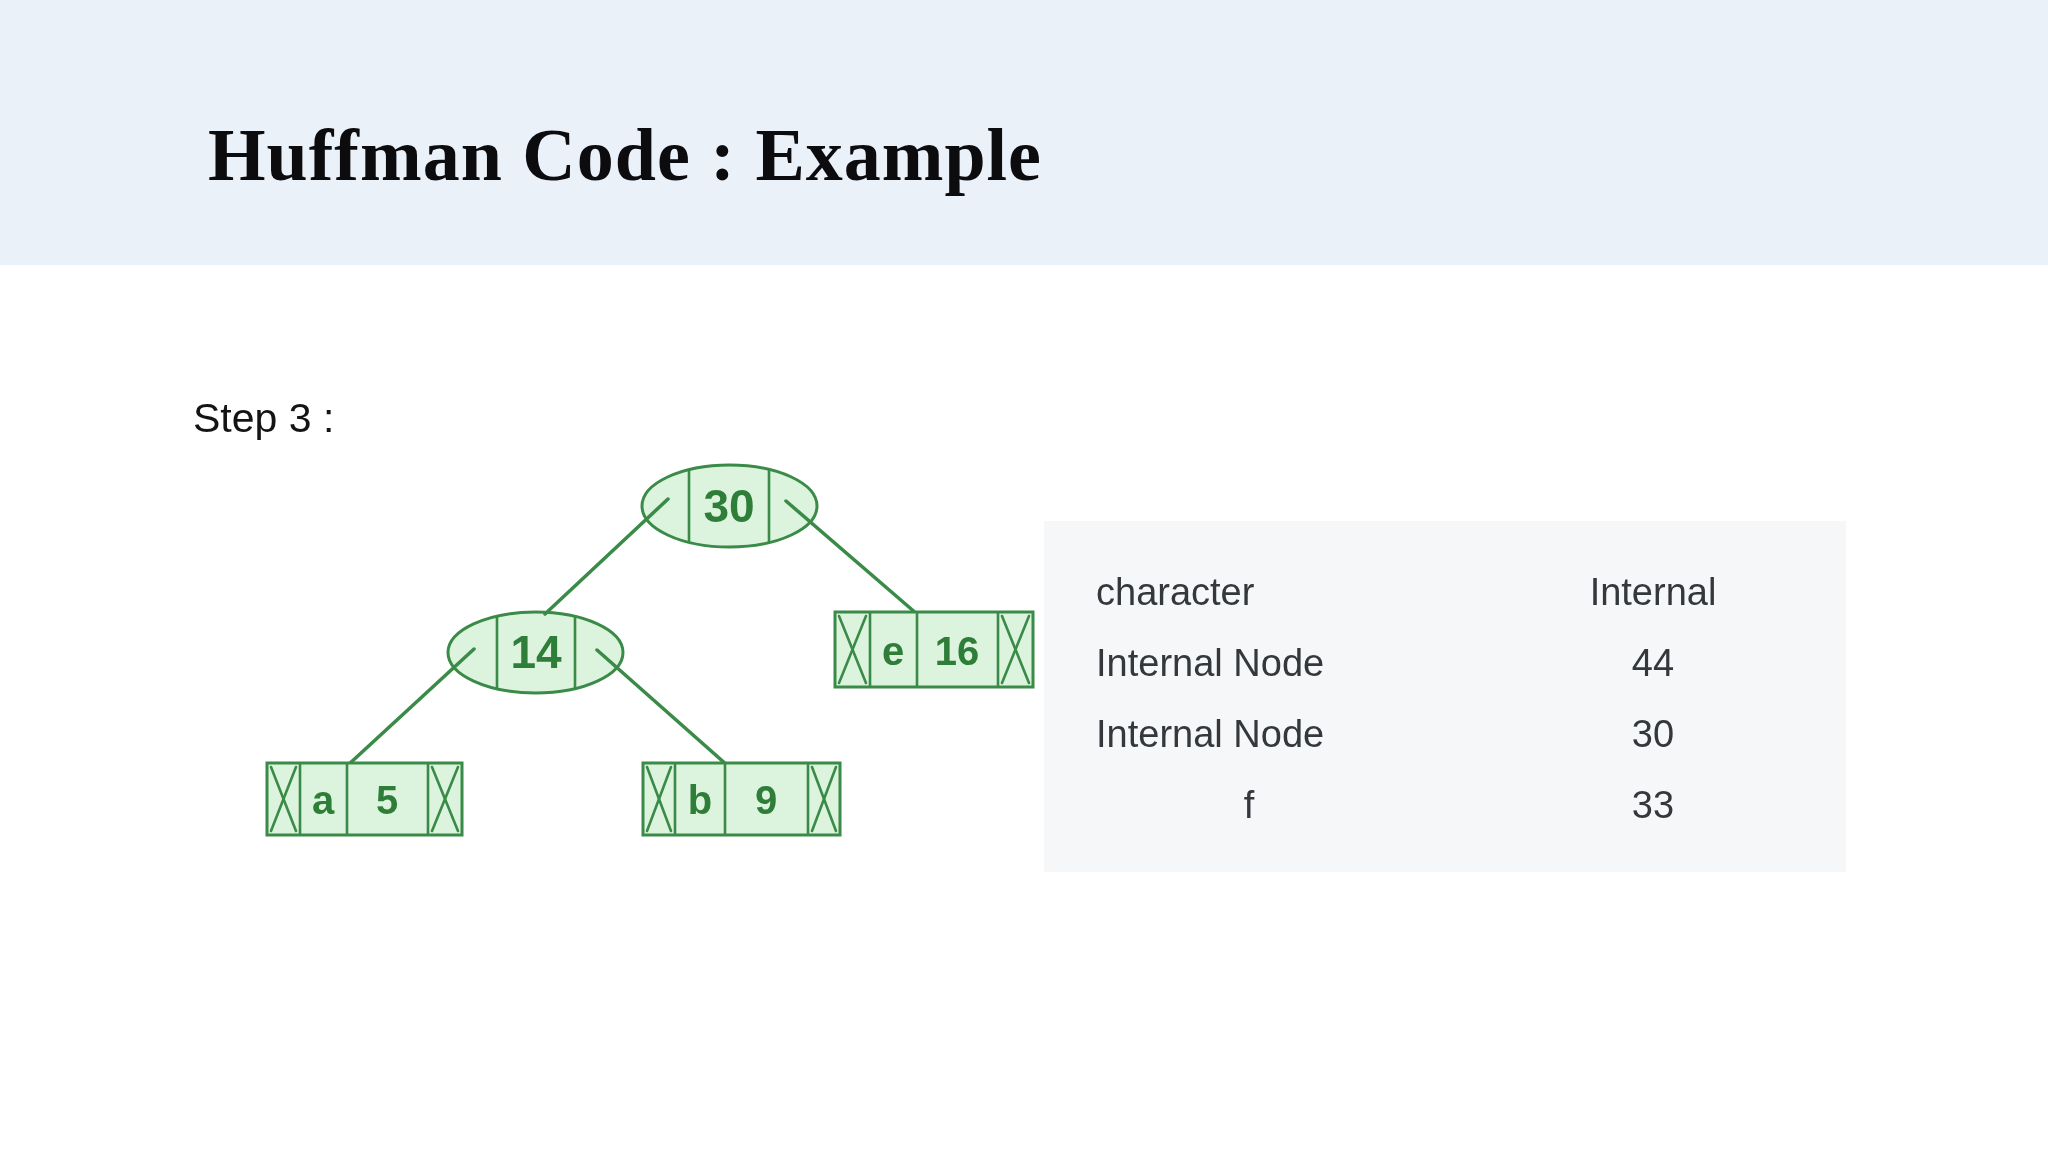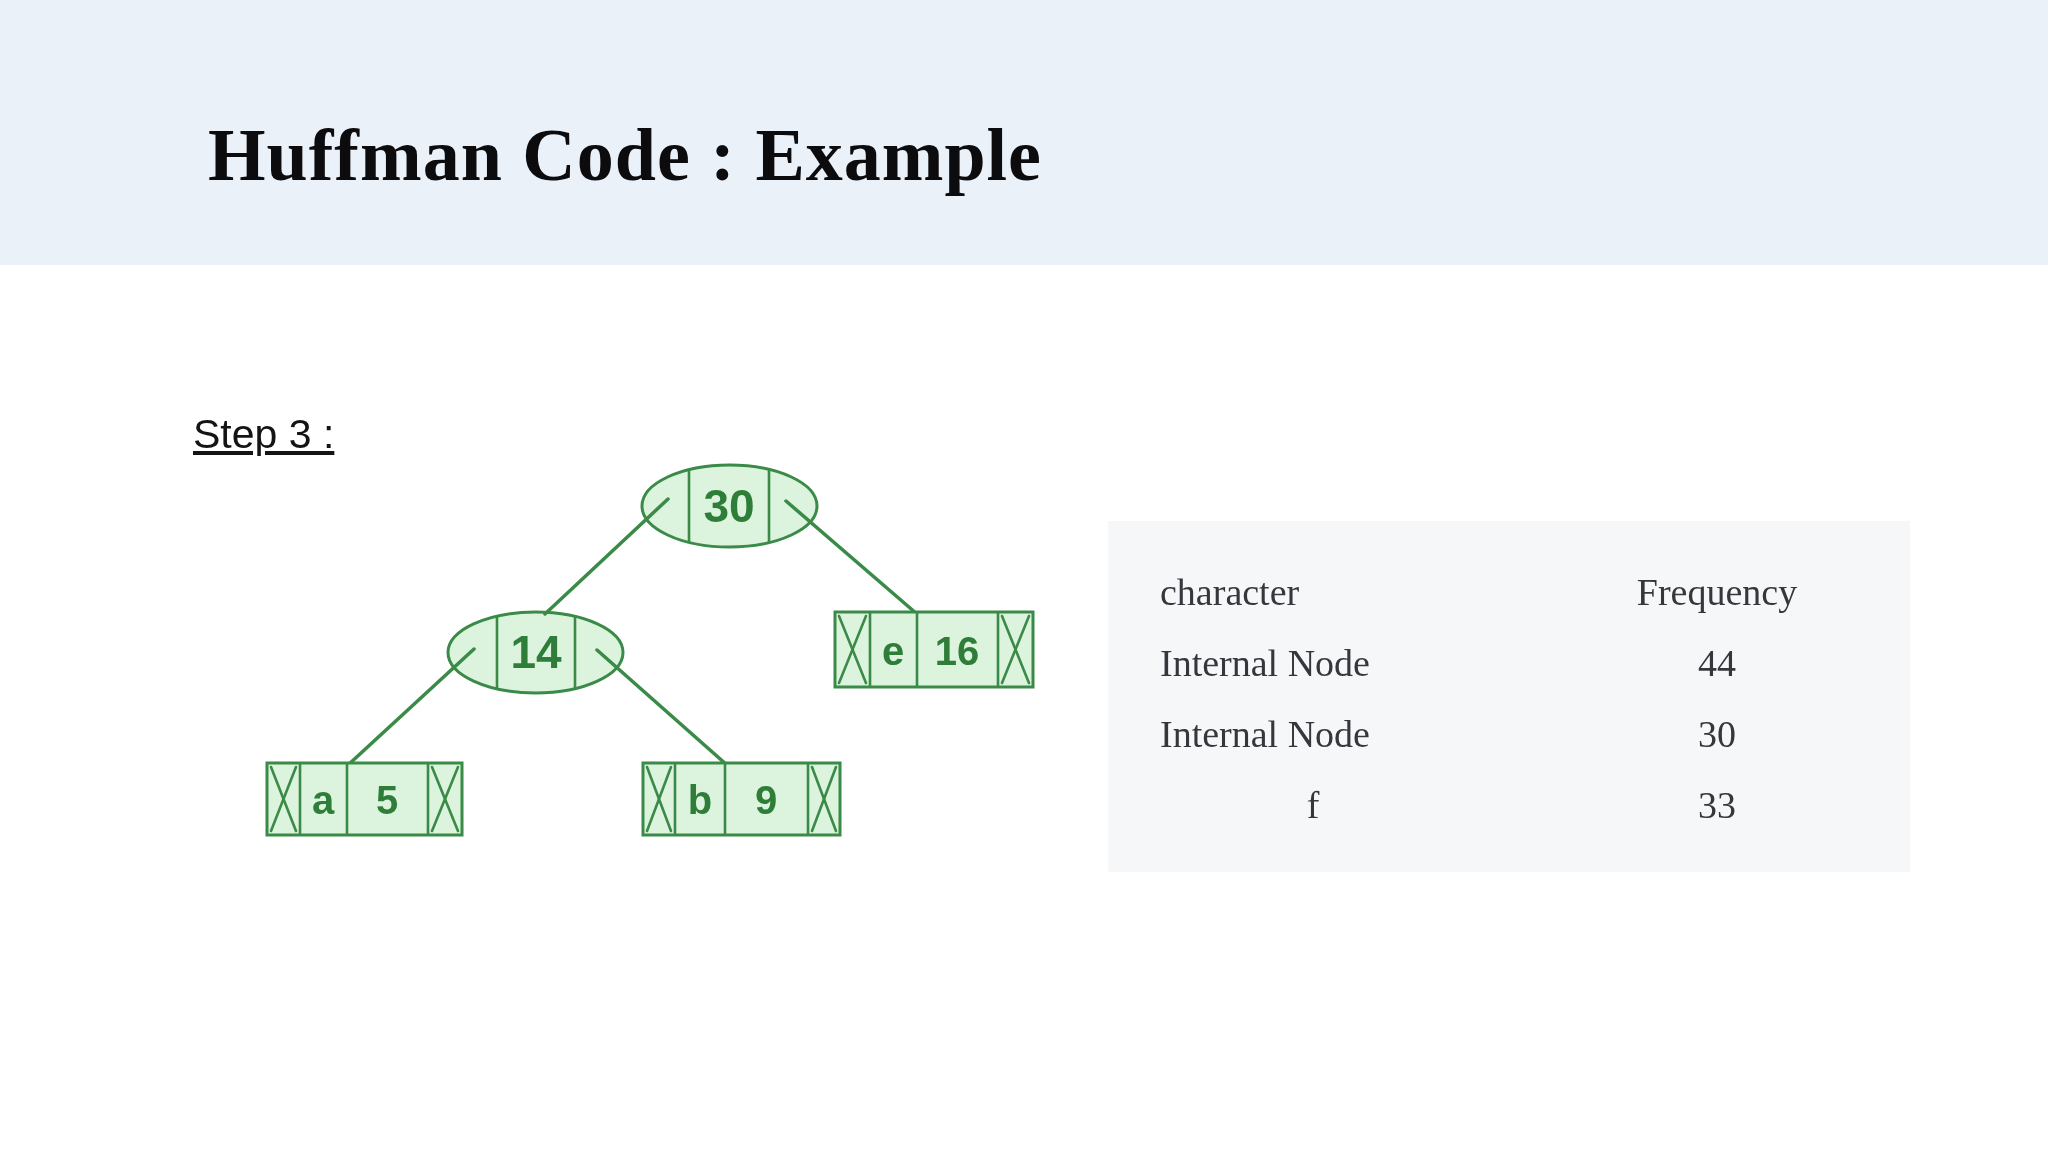--- a/index.html
+++ b/index.html
@@ -20,48 +20,47 @@
     font-family: "Liberation Serif", serif;
     font-weight: 700;
     font-size: 74px;
     line-height: 1;
     color: #0c0c0e;
     letter-spacing: 1px;
     white-space: nowrap;
     margin-left: 36px;
   }
   .step-label {
-    position: absolute; left: 193px; top: 412px;
+    position: absolute; left: 193px; top: 396px;
     font-size: 41px;
     line-height: 1.1;
     color: #141414;
     white-space: nowrap;
-    text-decoration: underline;
   }
   svg.tree-svg {
     position: absolute; left: 0; top: 0;
     width: 2048px; height: 1152px;
   }
   .node-shape { fill: #dcf3dd; stroke: #3a8a48; stroke-width: 3; }
   .node-divider { stroke: #3a8a48; stroke-width: 2.6; }
   .tree-edge { stroke: #3a8a48; stroke-width: 3.5; stroke-linecap: round; }
   .x-line { stroke: #3a8a48; stroke-width: 2.6; stroke-linecap: round; }
   .node-text {
     font-family: "Liberation Sans", sans-serif;
     font-weight: 700;
     fill: #2e7d38;
     text-anchor: middle;
   }
   .node-text-big { font-size: 46px; }
   .node-text-mid { font-size: 40px; }
   .freq-panel {
-    position: absolute; left: 1108px; top: 521px;
+    position: absolute; left: 1044px; top: 521px;
     width: 802px; height: 351px;
     background: #f6f7f8;
-    font-family: Liberation Serif, serif;
+    font-family: Liberation Sans, sans-serif;
     font-size: 38px;
     color: #34383c;
     box-sizing: border-box;
     padding-top: 36px;
   }
   .freq-row { height: 71px; line-height: 71px; display: flex; white-space: pre; }
   .freq-cell-char { margin-left: 52px; width: 306px; text-align: left; }
   .freq-cell-char.centered { text-align: center; }
   .freq-cell-val { margin-left: 146px; width: 210px; text-align: center; }
 </style>
@@ -140,21 +139,21 @@
     <text class="node-text node-text-mid" x="766" y="814">9</text>
   </g>
 
   <text class="node-text node-text-big" x="729" y="522">30</text>
   <text class="node-text node-text-big" x="536" y="668">14</text>
 </svg>
 
 <div class="freq-panel">
   <div class="freq-row">
     <div class="freq-cell-char">character</div>
-    <div class="freq-cell-val">Frequency</div>
+    <div class="freq-cell-val">Internal</div>
   </div>
   <div class="freq-row">
     <div class="freq-cell-char">Internal Node</div>
     <div class="freq-cell-val">44</div>
   </div>
   <div class="freq-row">
     <div class="freq-cell-char">Internal Node</div>
     <div class="freq-cell-val">30</div>
   </div>
   <div class="freq-row">

